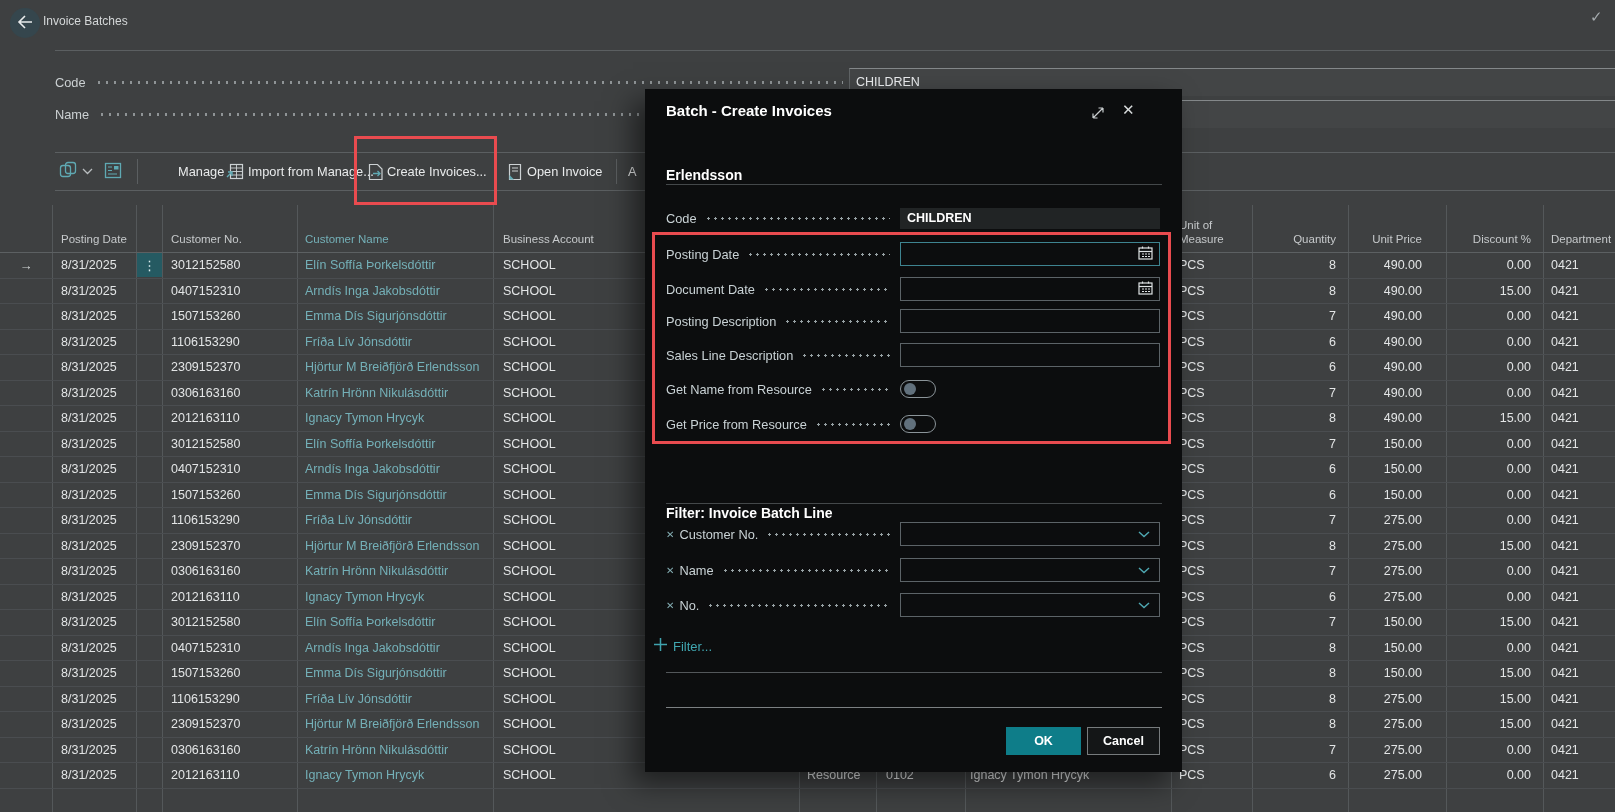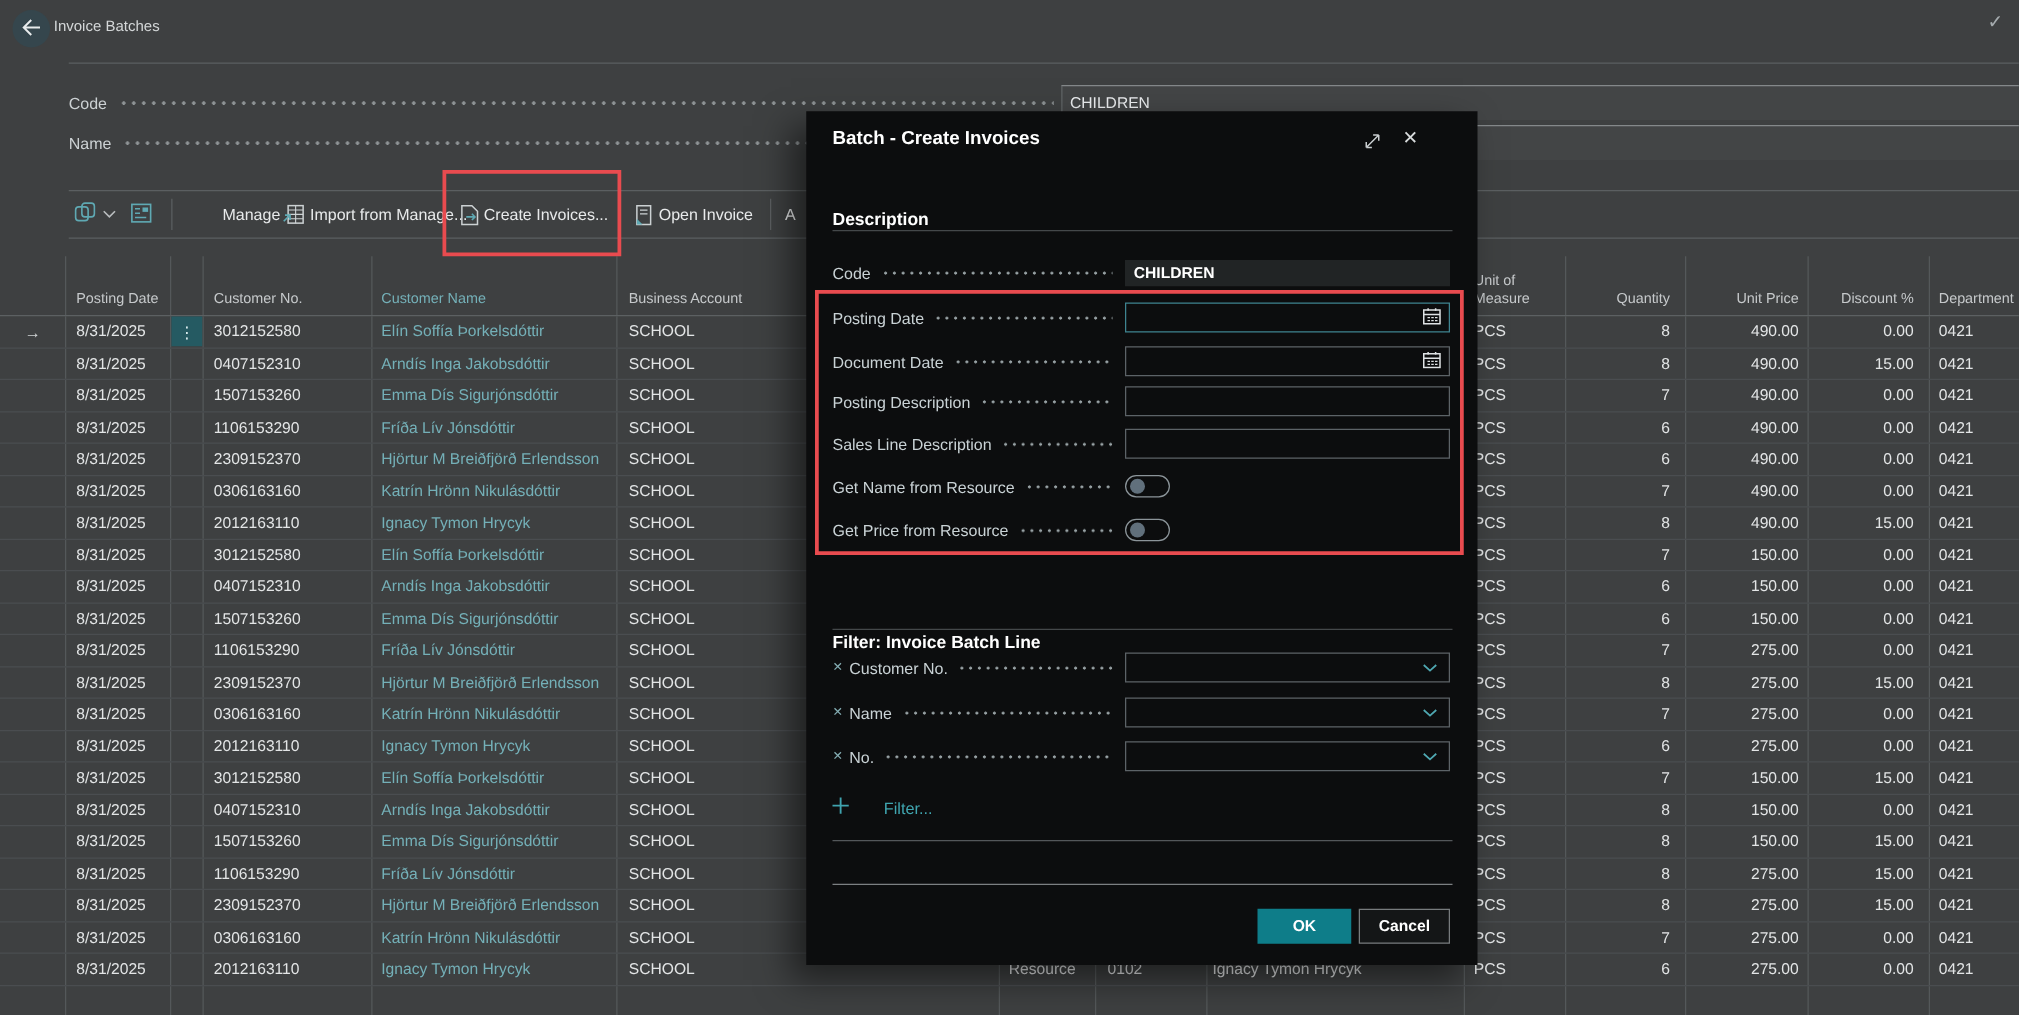--- a/index.html
+++ b/index.html
@@ -42,21 +42,21 @@
     overflow:hidden; white-space:nowrap; display:flex; align-items:center; }
   .g-head .gc { align-items:flex-end; }
   .c0{width:53px; justify-content:center; padding-left:0;}
   .c1{width:84px;} .c2{width:26px; padding:0;} .c3{width:135px;}
   .c4{width:196px; padding-left:7px;} .c5{width:306px; padding-left:9px;}
   .c6{width:77px; padding-left:7px;} .c7{width:89px; padding-left:9px;}
   .c8{width:206px; padding-left:4px;} .c9{width:81px; padding-left:7px;}
   .c10{width:96px;} .c11{width:98px;} .c12{width:97px;}
   .c13{flex:1; padding-left:7px; border-right:none;}
   .num{justify-content:flex-end; padding-right:12px;}
-  .c11.num{padding-right:7px;}
+  .c11.num{padding-right:24px;}
   .g-head .c13{white-space:nowrap;}
   .link{color:#74b0b8; cursor:pointer;}
   .arrow{color:#d0d4d5; font-size:13px;}
   .dots-btn{width:25px; height:24px; background:#255a62; color:#ddeef0; display:flex;
     align-items:center; justify-content:center; font-size:13px; cursor:pointer;}
   
   .modal { position:absolute; left:645px; top:89px; width:537px; height:683px;
     background:#0c0d0e; z-index:10; box-shadow:-12px 12px 26px rgba(0,0,0,0.5); }
   .m-title { position:absolute; left:21px; top:13px; font-size:15px; font-weight:bold; color:#fff; }
   .m-expand { position:absolute; left:445px; top:16px; cursor:pointer; }
@@ -73,21 +73,21 @@
     line-height:21px; padding-left:7px; }
   .input-box { width:260px; height:24px; border:1px solid #5c6367; background:transparent;
     display:flex; align-items:center; justify-content:flex-end; padding-right:6px; cursor:text; }
   .input-box.focus-teal { border-color:#3e8490; }
   .input-box.dd { cursor:pointer; padding-right:9px; }
   .toggle { width:36px; height:18px; border:1px solid #8b9499; border-radius:10px;
     position:relative; cursor:pointer; }
   .knob { position:absolute; left:3px; top:2px; width:12px; height:12px; border-radius:50%;
     background:#61707c; }
   .x-pre { color:#85aeb4; font-size:10px; margin-right:5px; }
-  .m-filter-link { position:absolute; left:20px; display:flex; align-items:center; gap:27px;
+  .m-filter-link { position:absolute; left:8px; display:flex; align-items:center; gap:5px;
     color:#40a6b0; font-size:13px; cursor:pointer; }
   .m-div { position:absolute; left:21px; width:496px; height:1px; }
   .m-btn { position:absolute; top:638px; height:28px; font-family:"Liberation Sans",sans-serif;
     font-size:12.5px; font-weight:bold; color:#fff; display:flex; align-items:center;
     justify-content:center; cursor:pointer; }
   .m-ok { left:361px; width:75px; background:#0e7d89; }
   .m-cancel { left:442px; width:73px; background:#141617; border:1px solid #777b7d; }
   .m-redbox { position:absolute; left:7px; top:143px; width:519px; height:212px;
     border:3px solid #e94b4f; z-index:11; pointer-events:none; }
 </style>
@@ -551,21 +551,21 @@
 
 <div class="modal">
   <div class="m-title">Batch - Create Invoices</div>
   <div class="m-expand">
     <svg width="16" height="16" viewBox="0 0 16 16">
         <path d="M3 13L13 3M13 3H8.5M13 3v4.5M3 13h4.5M3 13V8.5" stroke="#c9cdcf" stroke-width="1.2" fill="none"></path>
       </svg>
   </div>
   <div class="m-close">✕</div>
 
-  <div class="m-section" style="top:78px">Description</div>
+  <div class="m-section" style="top:78px">Erlendsson</div>
   <div class="m-underline" style="top:95px"></div>
 
   <div class="mrow" style="top:117px">
     <span class="mlabel">Code</span>
     <span class="mlead"></span>
     <span class="mslot">
         <div class="code-box">CHILDREN</div>
       </span>
   </div>
 

